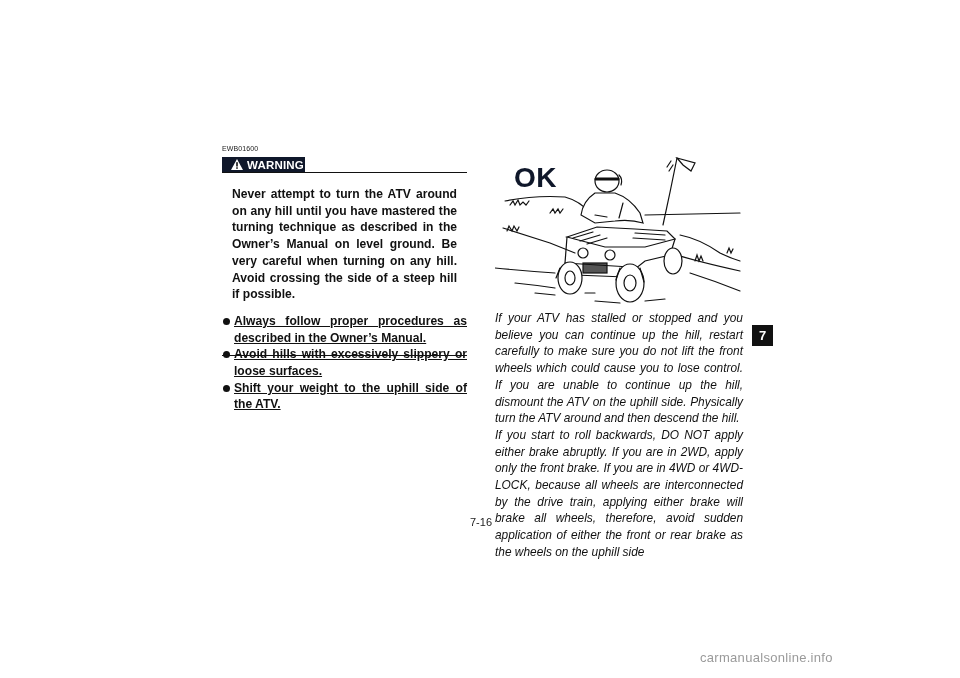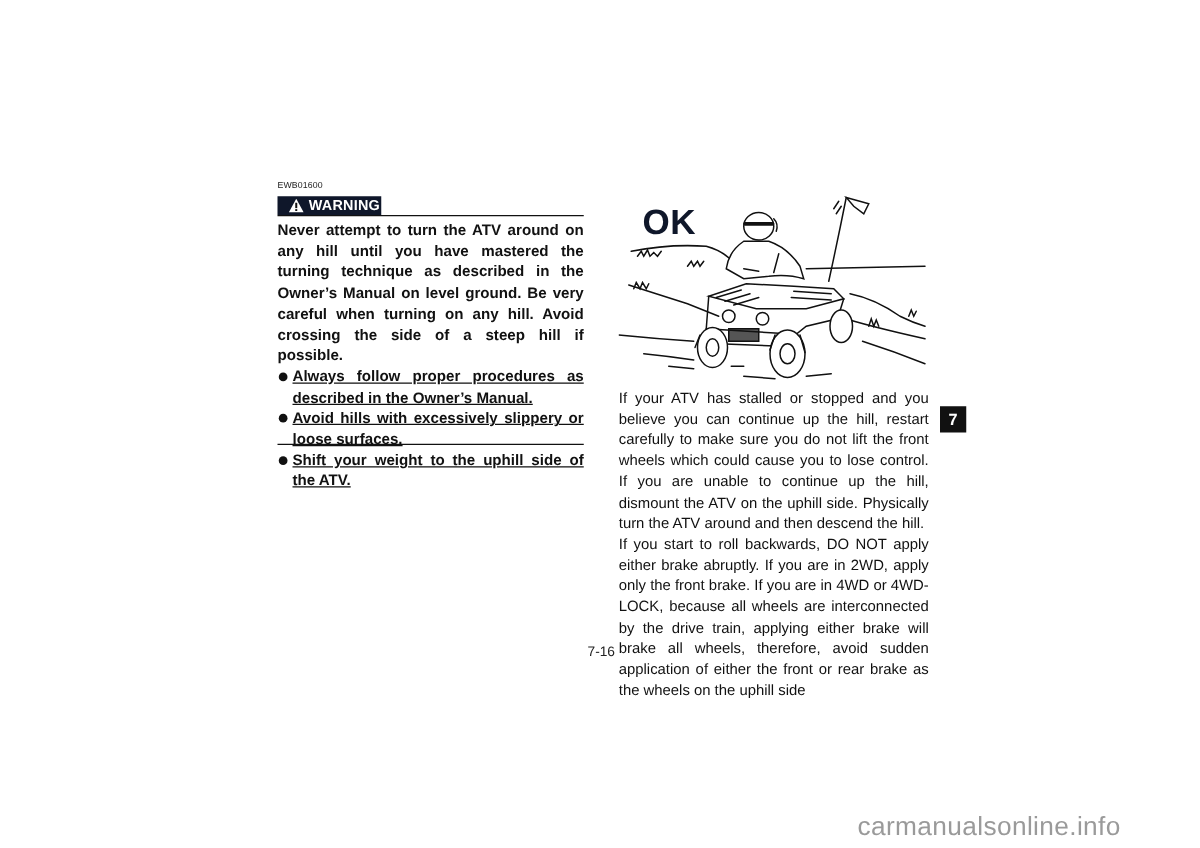--- a/index.html
+++ b/index.html
@@ -20,53 +20,53 @@
       position: absolute; left: 0; top: 0; height: 15px; width: 83px;
       background: #0f172a; color: #fff; display: flex; align-items: center;
       font-size: 11.5px; font-weight: bold; letter-spacing: 0.2px;
     }
     .warn-box svg { margin: 0 4px 0 9px; }
     .left-col {
       position: absolute; left: 222px; top: 176px; width: 245px;
       font-size: 12.1px; font-weight: bold; line-height: 16.7px;
       text-align: justify;
     }
-    .left-col p { margin: 0; }
+    .left-col p { margin: 10px; }
     .bullets { margin: 0; padding: 0; list-style: none; }
     .bullets li { position: relative; padding-left: 12px; text-align: justify; text-decoration: underline; }
     .bullet-dot {
       position: absolute; left: 1px; top: 5px; width: 7px; height: 7px;
       border-radius: 50%; background: #111;
     }
     .bottom-rule {
       position: absolute; left: 222px; top: 355px; width: 245px; height: 0;
       border-top: 1.8px solid #111;
     }
     .figure {
       position: absolute; left: 495px; top: 143px; width: 250px; height: 165px;
     }
     .ok-label {
       position: absolute; left: 19px; top: 19px; font-size: 28px;
       font-weight: bold; color: #0f172a; letter-spacing: 0.5px;
     }
     .right-col {
       position: absolute; left: 495px; top: 310px; width: 248px;
-      font-size: 11.9px; line-height: 16.7px; text-align: justify; color: #111;
+      font-size: 11.9px; line-height: 16.7px; text-align: justify; color: #111; font-style: italic;
     }
     .right-col p { margin: 0; }
     .chapter-tab {
       position: absolute; left: 752px; top: 325px; width: 21px; height: 21px;
       background: #111; color: #fff; font-weight: bold; font-size: 13px;
       display: flex; align-items: center; justify-content: center;
     }
     .page-num {
       position: absolute; left: 470px; top: 516px; font-size: 11px; color: #222; text-align: right;
     }
     .watermark {
-      position: absolute; left: 686px; top: 650px; font-size: 21px;
+      position: absolute; left: 700px; top: 650px; font-size: 13px;
       color: #9a9a9a; letter-spacing: 0.3px;
     }
   </style>
 </head>
 <body>
 
 <div class="code">EWB01600</div>
 
 <div class="warn-row">
   <div class="warn-box">

